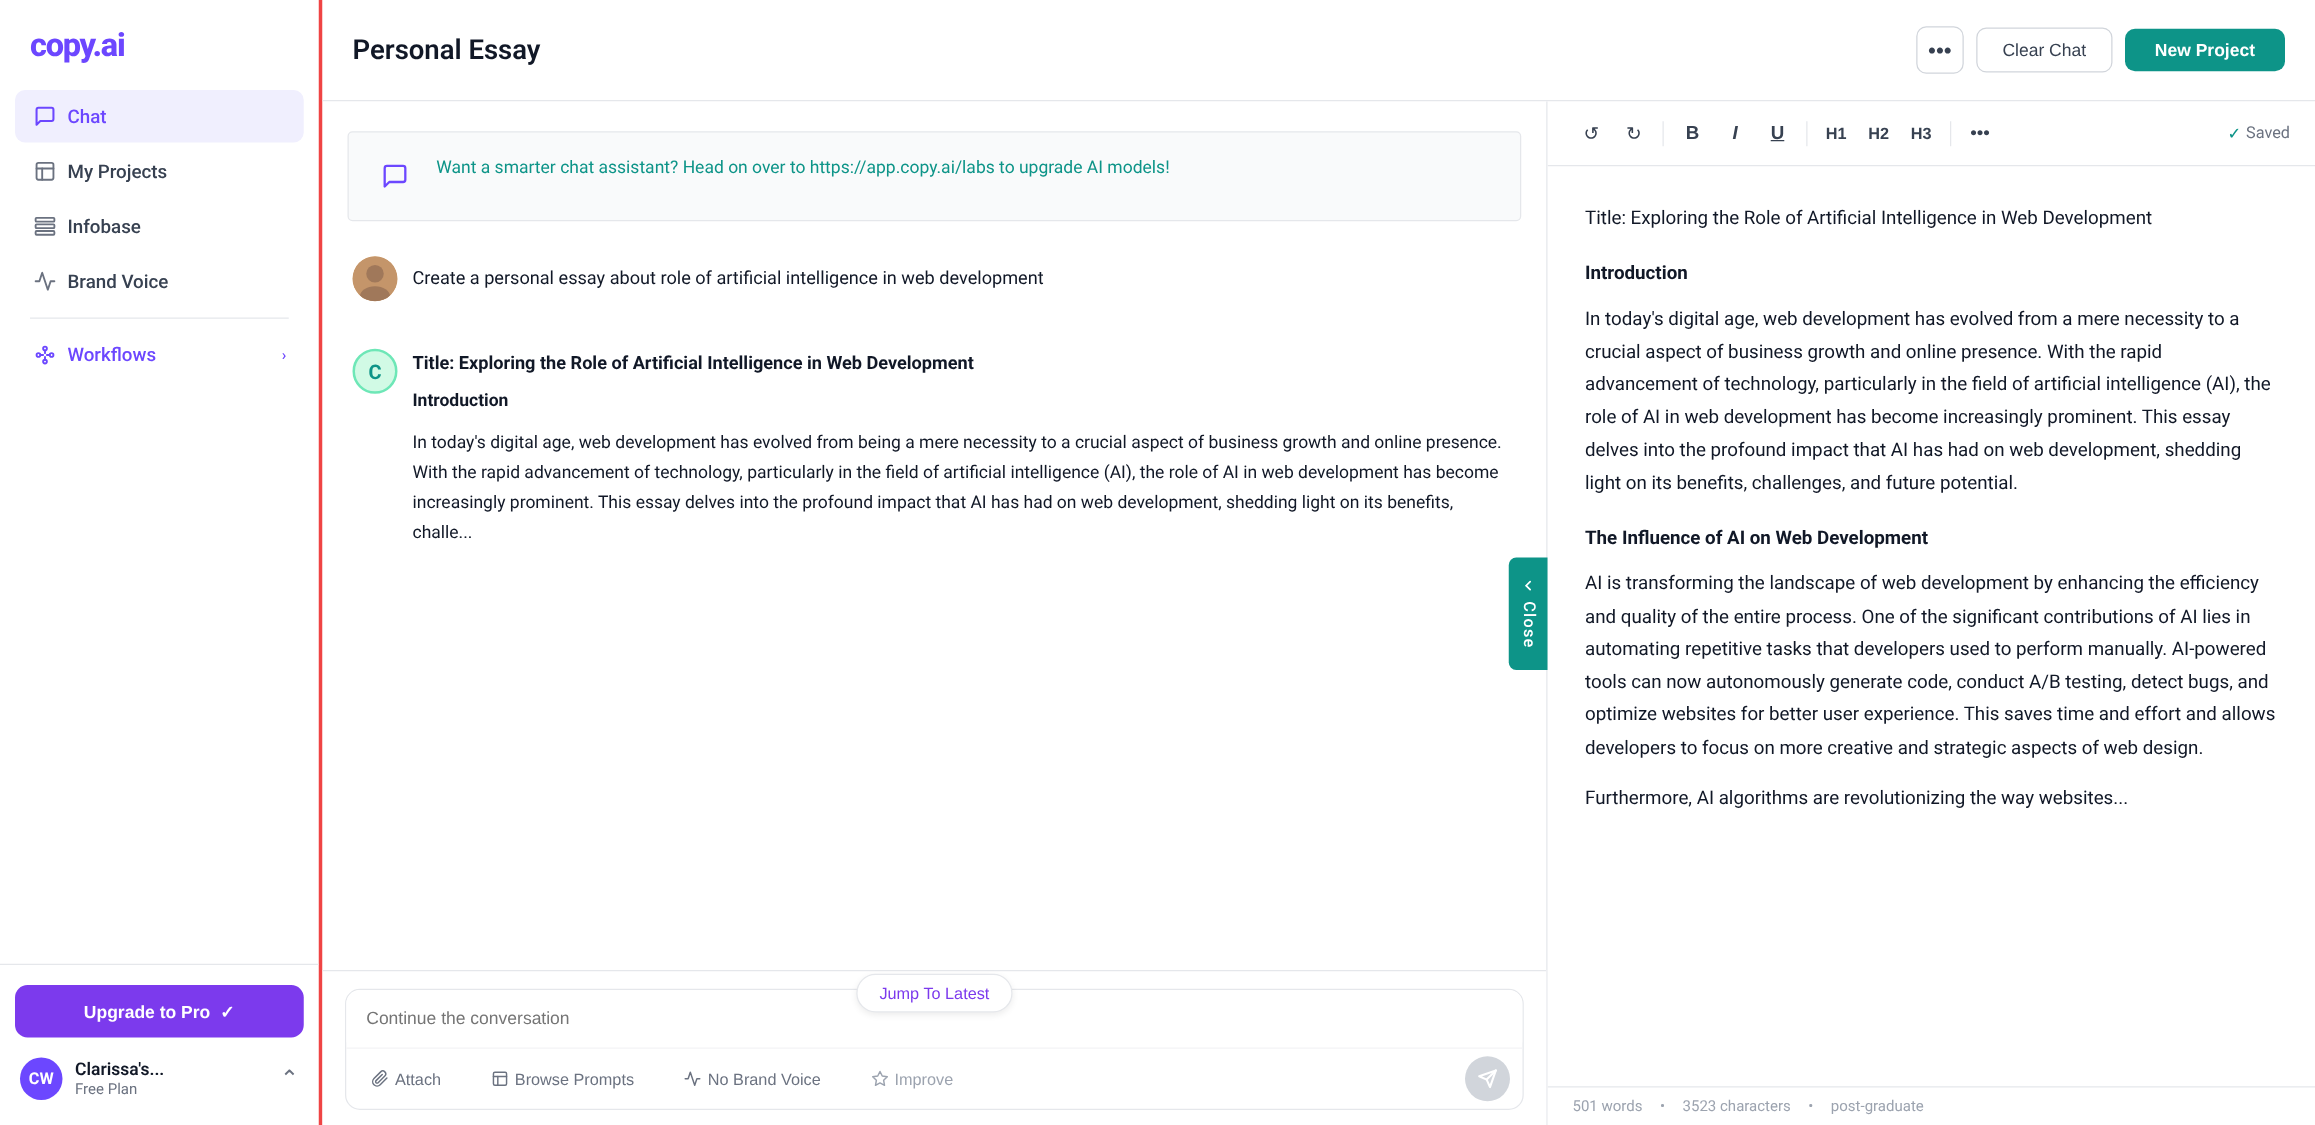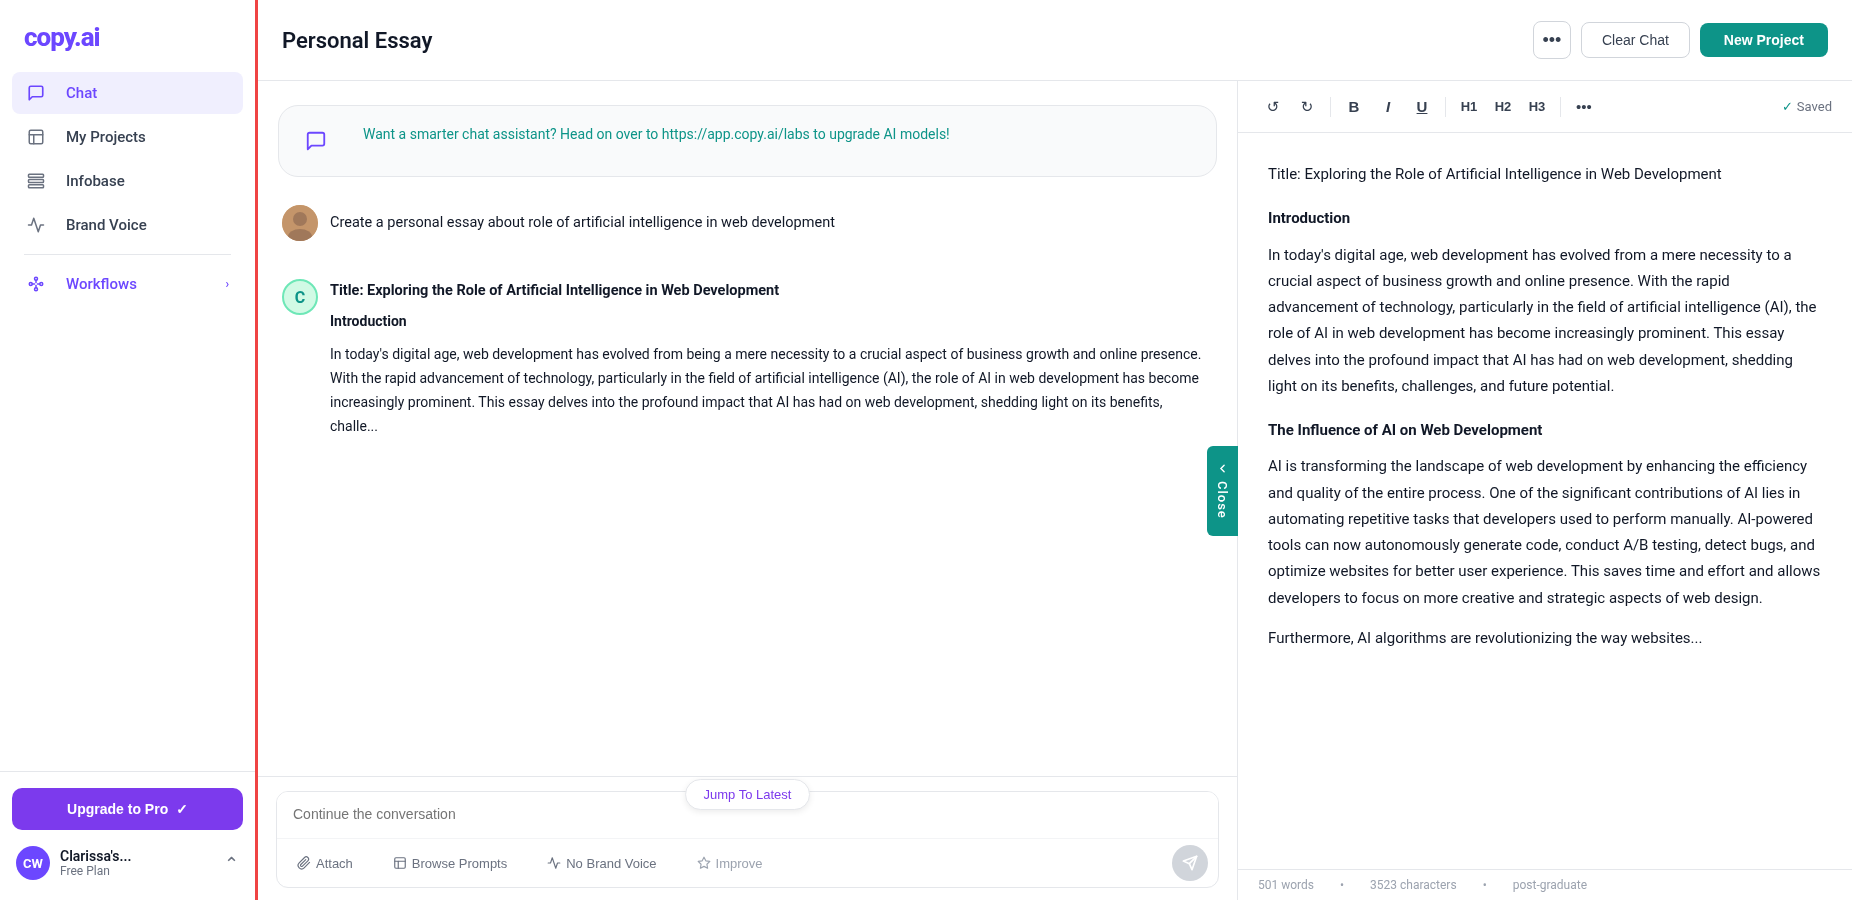--- a/index.html
+++ b/index.html
@@ -23,21 +23,21 @@
       color: #6c47ff;
       letter-spacing: -1px;
     }
     .sidebar-nav {
       flex: 1;
       padding: 0 12px;
     }
     .sidebar-item {
       display: flex;
       align-items: center;
-      gap: 20px;
+      gap: 8px;
       padding: 11px 14px;
       border-radius: 8px;
       cursor: pointer;
       color: #374151;
       font-size: 15px;
       font-weight: 500;
       margin-bottom: 2px;
       transition: background 0.15s;
     }
     .sidebar-item.active { background: #f0effe; color: #6c47ff; }
@@ -170,24 +170,24 @@
       flex: 1;
       overflow-y: auto;
       padding: 24px 20px;
       display: flex;
       flex-direction: column;
       gap: 18px;
     }
     .chat-notice {
       background: #f9fafb;
       border: 1px solid #e5e7eb;
-      border-radius: 20px;
+      border-radius: 4px;
       padding: 18px 20px;
       display: flex;
-      gap: 30px;
+      gap: 16px;
       align-items: flex-start;
     }
     .chat-notice-icon {
       width: 34px;
       height: 34px;
       flex-shrink: 0;
       color: #6c47ff;
       display: flex;
       align-items: center;
       justify-content: center;
@@ -407,21 +407,21 @@
       color: #111827;
     }
     .editor-content h2 { font-size: 15px; font-weight: 700; margin-top: 18px; margin-bottom: 10px; color: #111827; }
     .editor-content p { margin-bottom: 14px; font-size: 15px; color: #111827; line-height: 1.75; }
     .editor-footer {
       border-top: 1px solid #e5e7eb;
       padding: 8px 20px;
       font-size: 12px;
       color: #9ca3af;
       display: flex;
-      gap: 26px;
+      gap: 14px;
     }
 
     
     svg { display: inline-block; }
   </style>
 </head>
 <body>
 
 <div class="sidebar">
   <div class="sidebar-logo">copy.ai</div>

